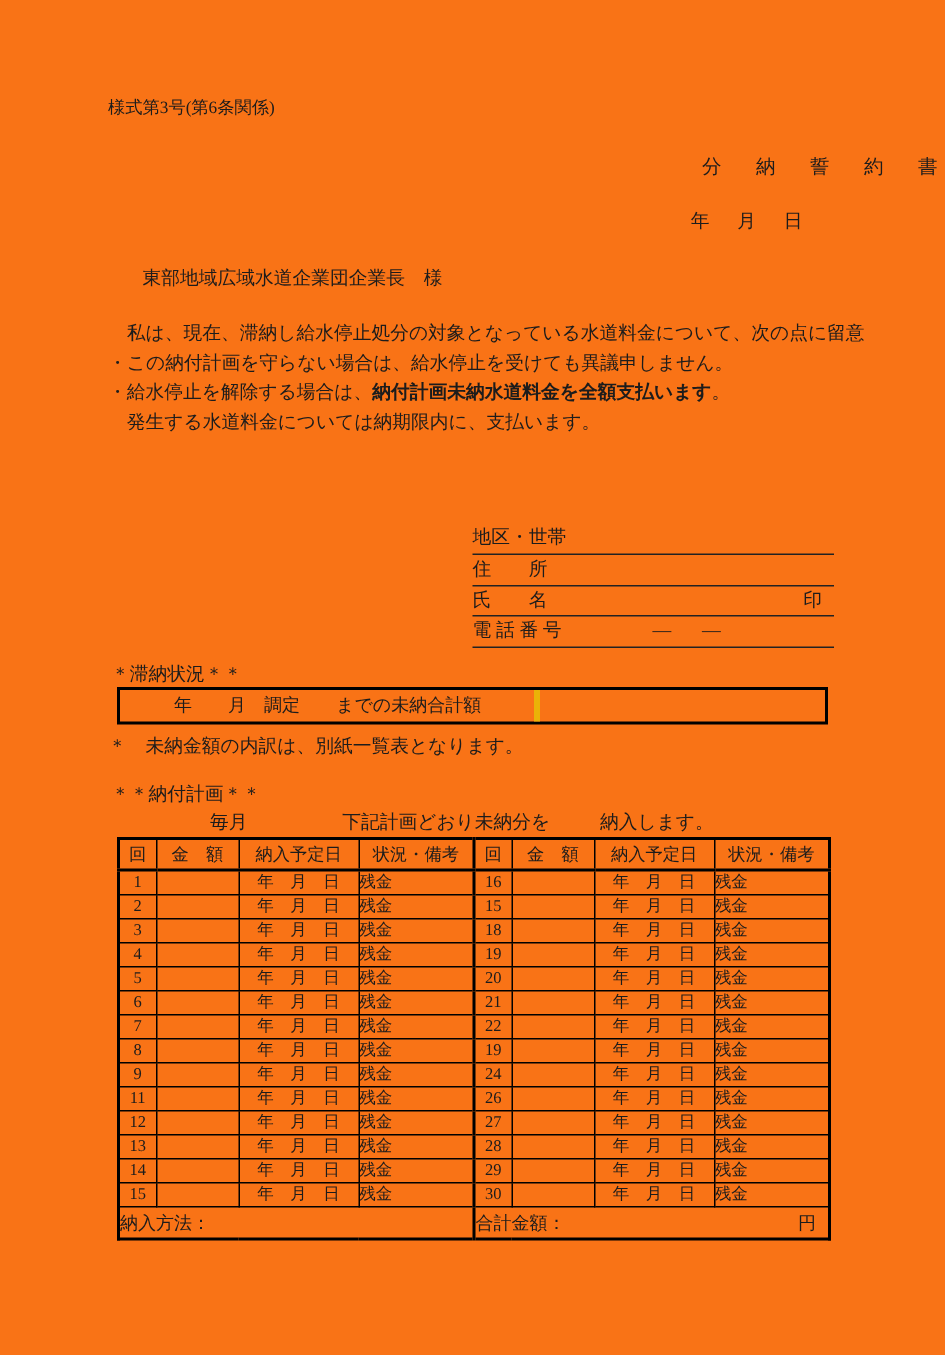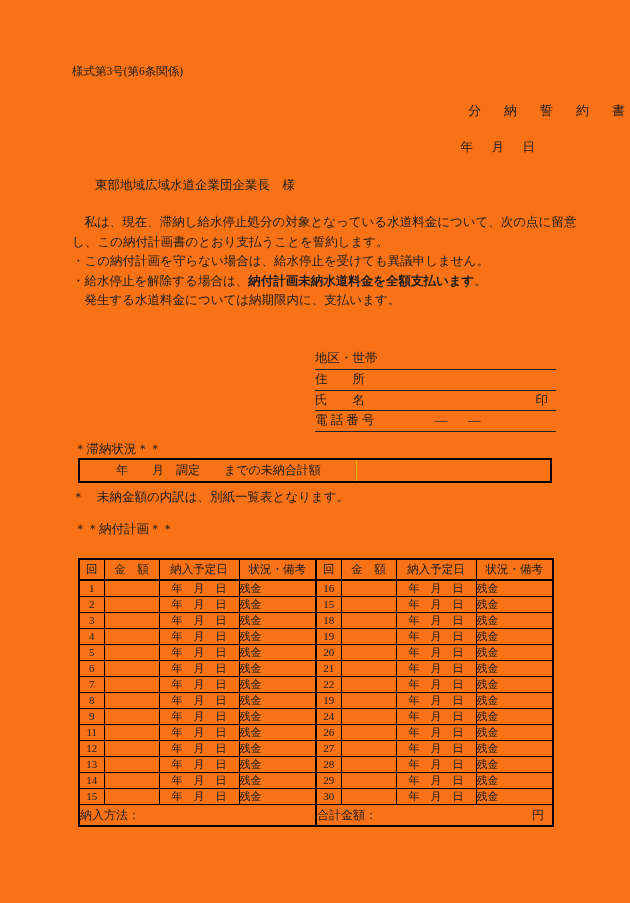--- a/index.html
+++ b/index.html
@@ -22,21 +22,21 @@
   .p-line{height:19.5px;line-height:19.5px;white-space:nowrap;}
   .bold{font-weight:bold;}
 
   .signature-fields{left:315px;top:349px;width:241px;font-size:12.5px;}
   .field-row{position:relative;height:19.8px;line-height:19.5px;border-bottom:1px solid #222;}
   .field-center{position:absolute;left:120px;letter-spacing:4px;}
   .field-right{position:absolute;right:8px;}
 
   .arrears-heading{left:74px;top:441px;font-size:12.5px;}
   .arrears-box{left:78px;top:458px;width:470px;height:21px;border:2px solid #000;display:flex;font-size:12px;}
-  .arrears-box-label{width:240px;border-right:1px solid #eab308;line-height:21px;padding-left:36px;white-space:nowrap;overflow:hidden;}
+  .arrears-box-label{width:240px;border-right:4px solid #eab308;line-height:21px;padding-left:36px;white-space:nowrap;overflow:hidden;}
   .arrears-box-value{flex:1;}
   .arrears-note{left:72px;top:489px;font-size:12.5px;}
 
   .plan-heading{left:74px;top:521px;font-size:12.5px;}
   .plan-intro{left:72px;top:540px;font-size:12.5px;}
   .pi-1{margin-left:68px;}
   .pi-2{margin-left:60px;}
   .pi-3{margin-left:30px;}
 
   .plan-table-wrap{left:78px;top:558px;}
@@ -58,41 +58,45 @@
 
 <div class="page">
 
   <div class="abs form-number">様式第3号(第6条関係)</div>
   <div class="abs doc-title">分　納　誓　約　書</div>
   <div class="abs date-line">年　月　日</div>
   <div class="abs addressee">東部地域広域水道企業団企業長　様</div>
 
   <div class="abs pledge">
       <div class="p-line"><span>　私は、現在、滞納し給水停止処分の対象となっている水道料金について、次の点に留意</span></div>
-      <div class="p-line"><span>し、この納付計画書のとおり支払うことを誓約します。</span></div>
       <div class="p-line"><span>・この納付計画を守らない場合は、給水停止を受けても異議申しません。</span></div>
       <div class="p-line"><span>・給水停止を解除する場合は、</span><span class="bold">納付計画未納水道料金を全額支払います</span><span>。</span></div>
       <div class="p-line"><span>　発生する水道料金については納期限内に、支払います。</span></div>
     </div>
 
   <div class="abs signature-fields">
       <div class="field-row"><span>地区・世帯</span></div>
       <div class="field-row"><span>住　　所</span></div>
       <div class="field-row"><span>氏　　名</span><span class="field-right">印</span></div>
       <div class="field-row"><span>電 話 番 号</span><span class="field-center">―　―</span></div>
     </div>
 
   <div class="abs arrears-heading">＊滞納状況＊＊</div>
   <div class="abs arrears-box">
     <div class="arrears-box-label">年　　月　調定　　までの未納合計額</div>
     <div class="arrears-box-value"></div>
   </div>
   <div class="abs arrears-note">＊　未納金額の内訳は、別紙一覧表となります。</div>
 
   <div class="abs plan-heading">＊＊納付計画＊＊</div>
+  <div class="abs plan-intro">
+    <span class="pi-1">毎月</span>
+    <span class="pi-2">下記計画どおり未納分を</span>
+    <span class="pi-3">納入します。</span>
+  </div>
 
   <div class="abs plan-table-wrap">
     <table class="plan">
       <colgroup>
         <col style="width:25px">
           <col style="width:55px">
           <col style="width:80px">
           <col style="width:77px">
         <col style="width:25px">
           <col style="width:55px">

